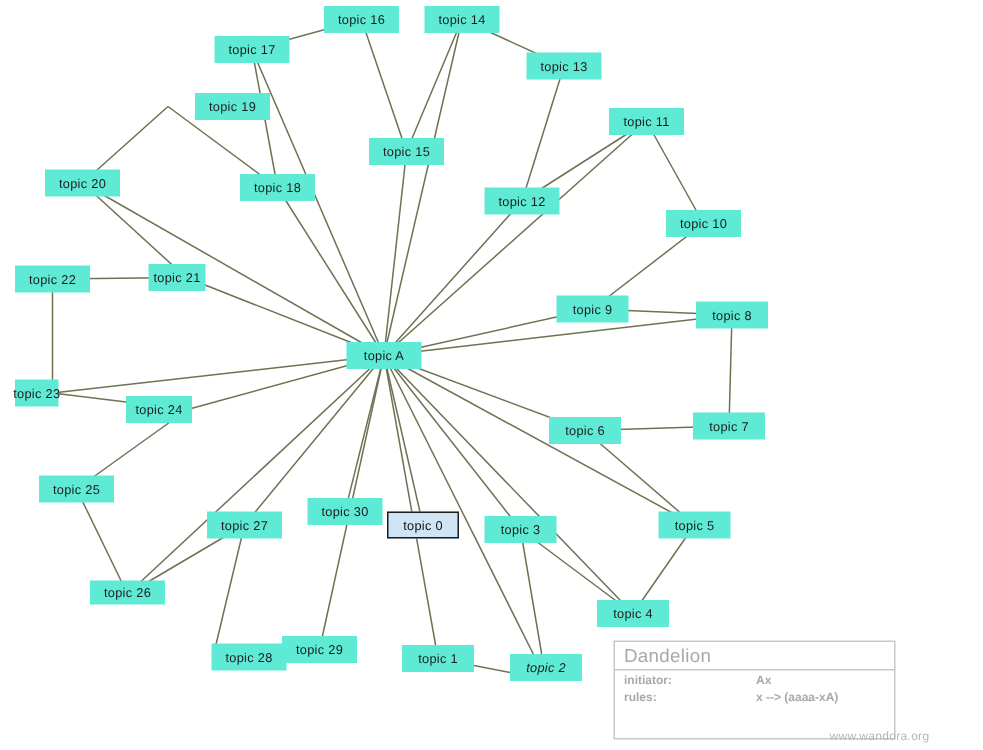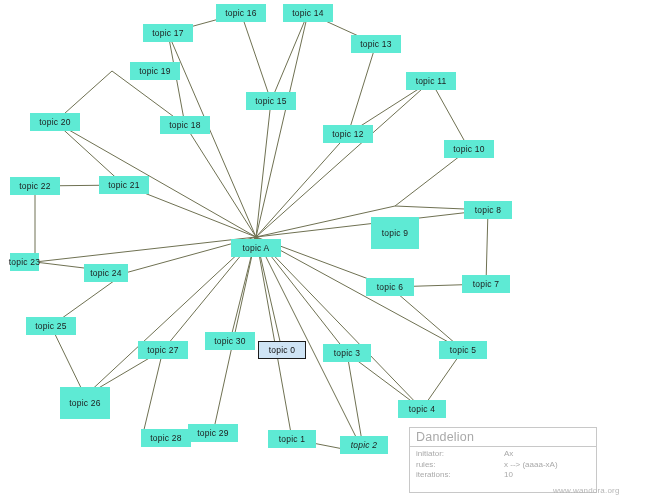--- a/index.html
+++ b/index.html
@@ -62,20 +62,21 @@
   #info-title {
     font-size: 12.5px;
     color: #a9a9a9;
     padding: 2px 0 2px 6px;
     border-bottom: 1px solid #c8c8c8;
     line-height: 1.15;
     letter-spacing: 0.2px;
   }
   .info-rows {
     padding: 2px 0 0 6px;
+    font-weight: bold;
   }
   .info-row {
     display: flex;
     font-size: 8px;
     color: #a9a9a9;
     line-height: 1.32;
   }
   .info-key {
     width: 88px;
     flex: 0 0 88px;
@@ -147,67 +148,63 @@
       <line x1="125" y1="273" x2="51" y2="326" class="edge"></line>
       <line x1="51" y1="326" x2="85" y2="396" class="edge"></line>
       <line x1="85" y1="396" x2="163" y2="350" class="edge"></line>
       <line x1="163" y1="350" x2="142" y2="438" class="edge"></line>
       <line x1="142" y1="438" x2="213" y2="433" class="edge"></line>
       <line x1="395" y1="206" x2="469" y2="149" class="edge"></line>
       <line x1="463" y1="350" x2="390" y2="287" class="edge"></line>
     </svg>
 
   <div id="node-layer">
-      <div class="node" style="left: 231px; top: 228px; width: 50px; height: 18px; margin-top: 11px;">topic A</div>
+      <div class="node" style="left: 231px; top: 228px; width: 50px; height: 18px;">topic A</div>
       <div class="node selected" style="left: 258px; top: 341px; width: 48px; height: 18px;">topic 0</div>
       <div class="node" style="left: 268px; top: 430px; width: 48px; height: 18px;">topic 1</div>
       <div class="node" style="left: 340px; top: 436px; width: 48px; height: 18px; font-style: italic;">topic 2</div>
       <div class="node" style="left: 323px; top: 344px; width: 48px; height: 18px;">topic 3</div>
       <div class="node" style="left: 398px; top: 400px; width: 48px; height: 18px;">topic 4</div>
       <div class="node" style="left: 439px; top: 341px; width: 48px; height: 18px;">topic 5</div>
       <div class="node" style="left: 366px; top: 278px; width: 48px; height: 18px;">topic 6</div>
       <div class="node" style="left: 462px; top: 275px; width: 48px; height: 18px;">topic 7</div>
       <div class="node" style="left: 464px; top: 201px; width: 48px; height: 18px;">topic 8</div>
-      <div class="node" style="left: 371px; top: 197px; width: 48px; height: 32px; margin-top: 20px;">topic 9</div>
+      <div class="node" style="left: 371px; top: 197px; width: 48px; height: 18px;">topic 9</div>
       <div class="node" style="left: 444px; top: 140px; width: 50px; height: 18px;">topic 10</div>
       <div class="node" style="left: 406px; top: 72px; width: 50px; height: 18px;">topic 11</div>
       <div class="node" style="left: 323px; top: 125px; width: 50px; height: 18px;">topic 12</div>
       <div class="node" style="left: 351px; top: 35px; width: 50px; height: 18px;">topic 13</div>
       <div class="node" style="left: 283px; top: 4px; width: 50px; height: 18px;">topic 14</div>
       <div class="node" style="left: 246px; top: 92px; width: 50px; height: 18px;">topic 15</div>
       <div class="node" style="left: 216px; top: 4px; width: 50px; height: 18px;">topic 16</div>
       <div class="node" style="left: 143px; top: 24px; width: 50px; height: 18px;">topic 17</div>
       <div class="node" style="left: 160px; top: 116px; width: 50px; height: 18px;">topic 18</div>
       <div class="node" style="left: 87px; top: 62px; width: 50px; height: 18px; margin-left: 43px;">topic 19</div>
       <div class="node" style="left: 30px; top: 113px; width: 50px; height: 18px;">topic 20</div>
-      <div class="node" style="left: 99px; top: 176px; width: 50px; height: 18px;">topic 21</div>
+      <div class="node" style="left: 99px; top: 176px; width: 38px; height: 18px;">topic 21</div>
       <div class="node" style="left: 10px; top: 177px; width: 50px; height: 18px;">topic 22</div>
       <div class="node" style="left: 10px; top: 253px; width: 29px; height: 18px;">topic 23</div>
       <div class="node" style="left: 84px; top: 264px; width: 44px; height: 18px;">topic 24</div>
       <div class="node" style="left: 26px; top: 317px; width: 50px; height: 18px;">topic 25</div>
-      <div class="node" style="left: 60px; top: 387px; width: 50px; height: 32px;">topic 26</div>
+      <div class="node" style="left: 60px; top: 387px; width: 50px; height: 16px;">topic 26</div>
       <div class="node" style="left: 138px; top: 341px; width: 50px; height: 18px;">topic 27</div>
       <div class="node" style="left: 117px; top: 429px; width: 50px; height: 18px; margin-left: 24px;">topic 28</div>
       <div class="node" style="left: 188px; top: 424px; width: 50px; height: 18px;">topic 29</div>
       <div class="node" style="left: 205px; top: 332px; width: 50px; height: 18px;">topic 30</div>
     </div>
 
   <div id="info-panel">
     <div id="info-title">Dandelion</div>
     <div class="info-rows">
         <div class="info-row">
           <div class="info-key">initiator:</div>
           <div class="info-val">Ax</div>
         </div>
         <div class="info-row">
           <div class="info-key">rules:</div>
           <div class="info-val">x --&gt; (aaaa-xA)</div>
         </div>
-        <div class="info-row">
-          <div class="info-key">iterations:</div>
-          <div class="info-val">10</div>
-        </div>
       </div>
   </div>
 
   <div id="watermark">www.wandora.org</div>
 
 </div>
 
 </body></html>

